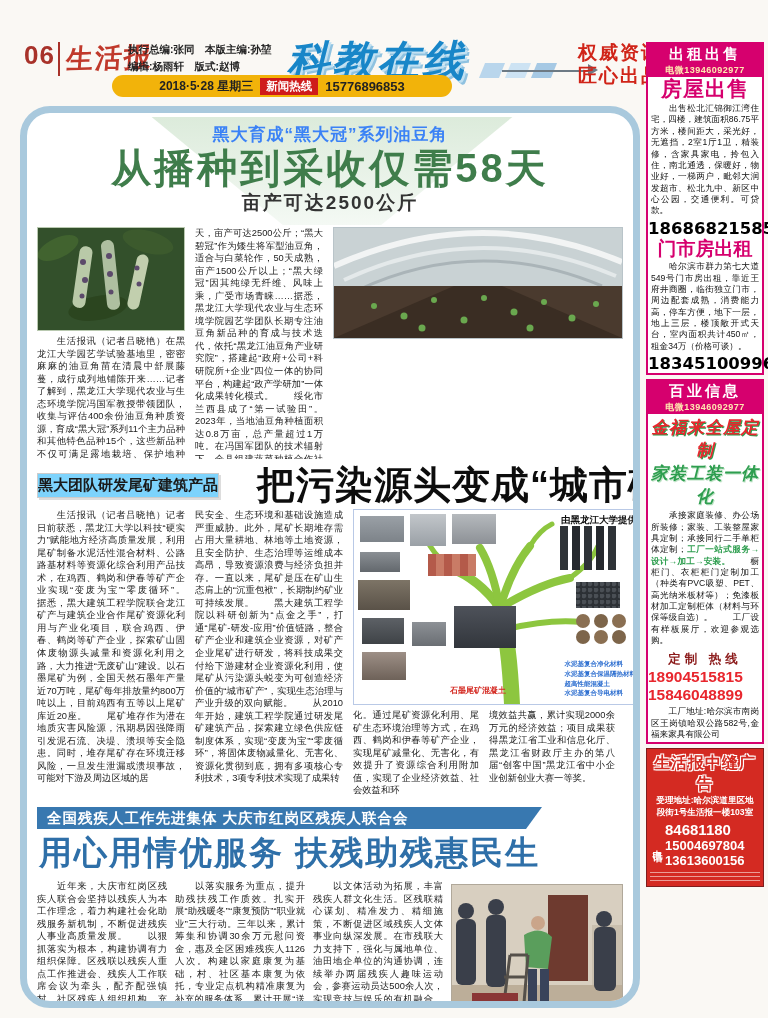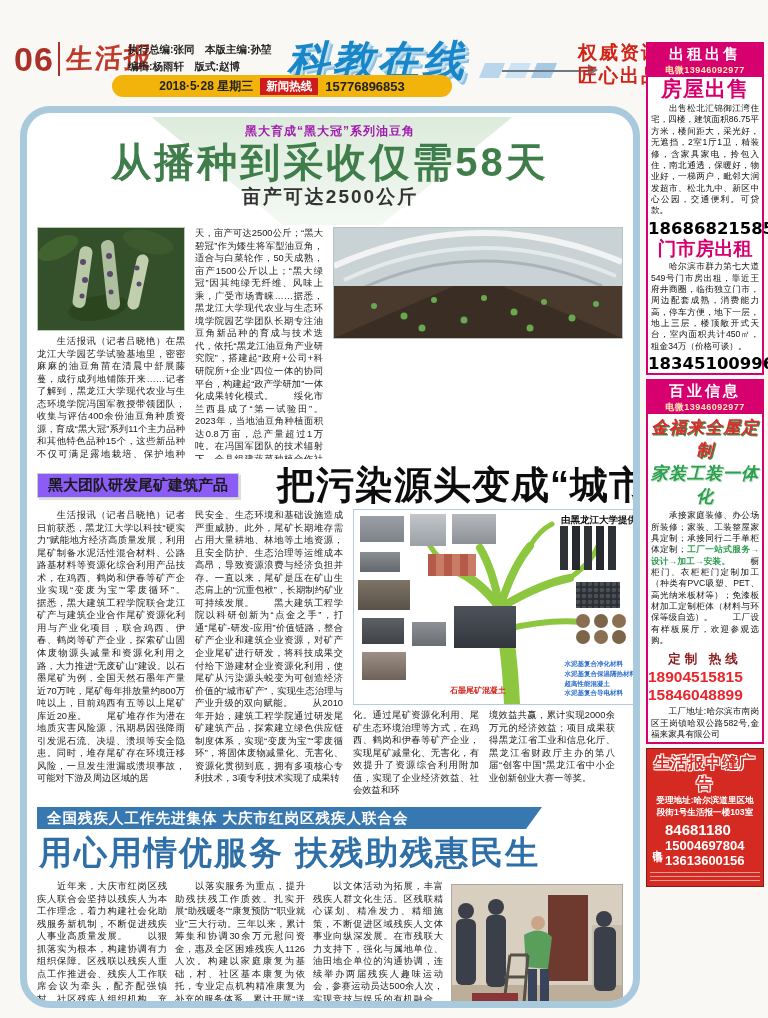--- a/index.html
+++ b/index.html
@@ -1,20 +1,20 @@
 <!DOCTYPE html>
 <html><head>
 <meta charset="utf-8">
 <style>
   * { margin:0; padding:0; box-sizing:border-box; }
   html,body { width:768px; height:1018px; }
   body { font-family:"Liberation Sans","DejaVu Sans",sans-serif; background:#faf8f4; position:relative; overflow:hidden; color:#1a1a1a; }
 
   
-  .page-no { position:absolute; left:14px; top:40px; font-size:34px; font-weight:bold; color:#a8322a; letter-spacing:1px; }
+  .page-no { position:absolute; left:24px; top:40px; font-size:26px; font-weight:bold; color:#a8322a; letter-spacing:1px; }
   .head-divider { position:absolute; left:58px; top:42px; width:2px; height:34px; background:#a8322a; }
   .masthead { position:absolute; left:66px; top:40px; font-family:"DejaVu Serif",serif; font-size:27px; font-weight:bold; color:#c0392b; transform:rotate(-2deg) skewX(-6deg); letter-spacing:2px; }
   .credits { position:absolute; left:128px; top:41px; font-size:10.5px; line-height:1.6; color:#222; font-weight:bold; white-space:nowrap; }
   .section-title { position:absolute; left:287px; top:33px; font-size:42px; font-weight:bold; font-style:italic; color:#1886c8; letter-spacing:3px; text-shadow:2px 2px 0 #c2e1f2, 4px 4px 0 #8fc2e0; white-space:nowrap; }
   .arrow-graphic { position:absolute; left:482px; top:62px; width:120px; height:18px; }
   .arrow-graphic i { position:absolute; top:1px; width:20px; height:15px; background:#b9d6ec; transform:skewX(-22deg); }
   .arrow-graphic i:nth-child(1){left:0;} .arrow-graphic i:nth-child(2){left:26px;background:#cde3f3;} .arrow-graphic i:nth-child(3){left:52px;background:#a6c9e4;}
   .arrow-line { position:absolute; left:20px; top:8px; width:88px; height:2px; background:#6d7a84; }
   .arrow-head { position:absolute; left:106px; top:2px; width:0; height:0; border-left:10px solid #6d7a84; border-top:6px solid transparent; border-bottom:6px solid transparent; }
   .slogan { position:absolute; left:578px; top:42px; font-size:19px; font-weight:bold; color:#d02418; line-height:1.2; letter-spacing:2px; }
@@ -22,39 +22,39 @@
   .date-bar { position:absolute; left:112px; top:75px; width:340px; height:22px; background:#f2b30a; border-radius:11px; display:flex; align-items:center; justify-content:center; gap:7px; font-size:12px; font-weight:bold; color:#222; }
   .hotline-badge { background:#cf1b1b; color:#fff; font-size:11.5px; padding:1px 6px; }
   .hotline-no { font-size:13px; }
 
   
   .container { position:absolute; left:20px; top:106px; width:620px; height:902px; border:7px solid #a9c9dd; border-radius:30px; background:#fff; padding:4px 10px 0 10px; overflow:hidden; }
 
   
   .a1-head { position:relative; height:108px; text-align:center; padding-top:6px; }
   .a1-head::before { content:""; position:absolute; left:90px; top:0; width:410px; height:108px; background:linear-gradient(#dcebdb,#f4f9f4); clip-path:polygon(6% 0,94% 0,62% 100%,38% 100%); }
-  .a1-kicker { position:relative; font-size:12px; font-weight:bold; color:#a21caf; letter-spacing:1px; }
+  .a1-kicker { position:relative; font-size:17px; font-weight:bold; color:#3b82f6; letter-spacing:1px; }
   .a1-headline { position:relative; font-size:40px; font-weight:bold; color:#3f7d4b; letter-spacing:3px; line-height:1.1; }
   .a1-subhead { position:relative; font-size:19px; font-weight:bold; color:#333; letter-spacing:2px; }
 
   .col { font-size:9.3px; line-height:1.35; text-align:justify; color:#222; overflow:hidden; }
   .credit { font-size:9.5px; font-weight:bold; text-align:right; color:#222; margin-top:2px; }
 
   .a1-row { display:flex; gap:10px; height:232px; margin-top:2px; }
   .a1-c1wrap { width:148px; display:flex; flex-direction:column; gap:4px; }
   .photo-beans { width:148px; height:104px; flex:none; border:1px solid #b9c9b0; }
   .a1-c2 { width:148px; }
   .a1-right { width:290px; display:flex; flex-direction:column; gap:4px; }
   .photo-greenhouse { width:290px; height:112px; flex:none; border:1px solid #b9c4c9; }
   .a1-sub { display:flex; gap:10px; flex:1; }
   .a1-sub .col { width:140px; }
 
   
   .a2-head { height:44px; display:flex; align-items:center; gap:8px; margin-top:4px; }
-  .a2-kicker { font-size:15px; font-weight:bold; border:1px solid #ccc; box-shadow:2px 2px 0 #ddd; padding:2px 10px; background:#8b5cf6; white-space:nowrap; }
+  .a2-kicker { font-size:15px; font-weight:bold; border:1px solid #ccc; box-shadow:2px 2px 0 #ddd; padding:2px 0; background:#7dd3fc; white-space:nowrap; }
   .a2-headline { font-size:38px; font-weight:bold; color:#0d0d0d; letter-spacing:1px; white-space:nowrap;margin-left:30px; }
   .a2-row { display:flex; gap:10px; height:292px; margin-top:2px; }
   .a2-row .colnarrow { width:148px; }
   .a2-right { width:262px; display:flex; flex-direction:column; gap:4px; }
   .figure { position:relative; width:290px; height:196px; border:1px solid #b9c9e6; background:#fff; overflow:hidden; }
   .fig-credit { position:absolute; right:5px; top:4px; font-size:9.5px; font-weight:bold; color:#111; }
   .fig-label-red { position:absolute; left:96px; bottom:8px; font-size:8px; font-weight:bold; color:#d42a22; }
   .fig-labels { position:absolute; right:6px; bottom:6px; text-align:left; }
   .fig-labels div { font-size:6.5px; color:#2e6fd0; font-weight:bold; line-height:1.5; }
   .sw { position:absolute; }

